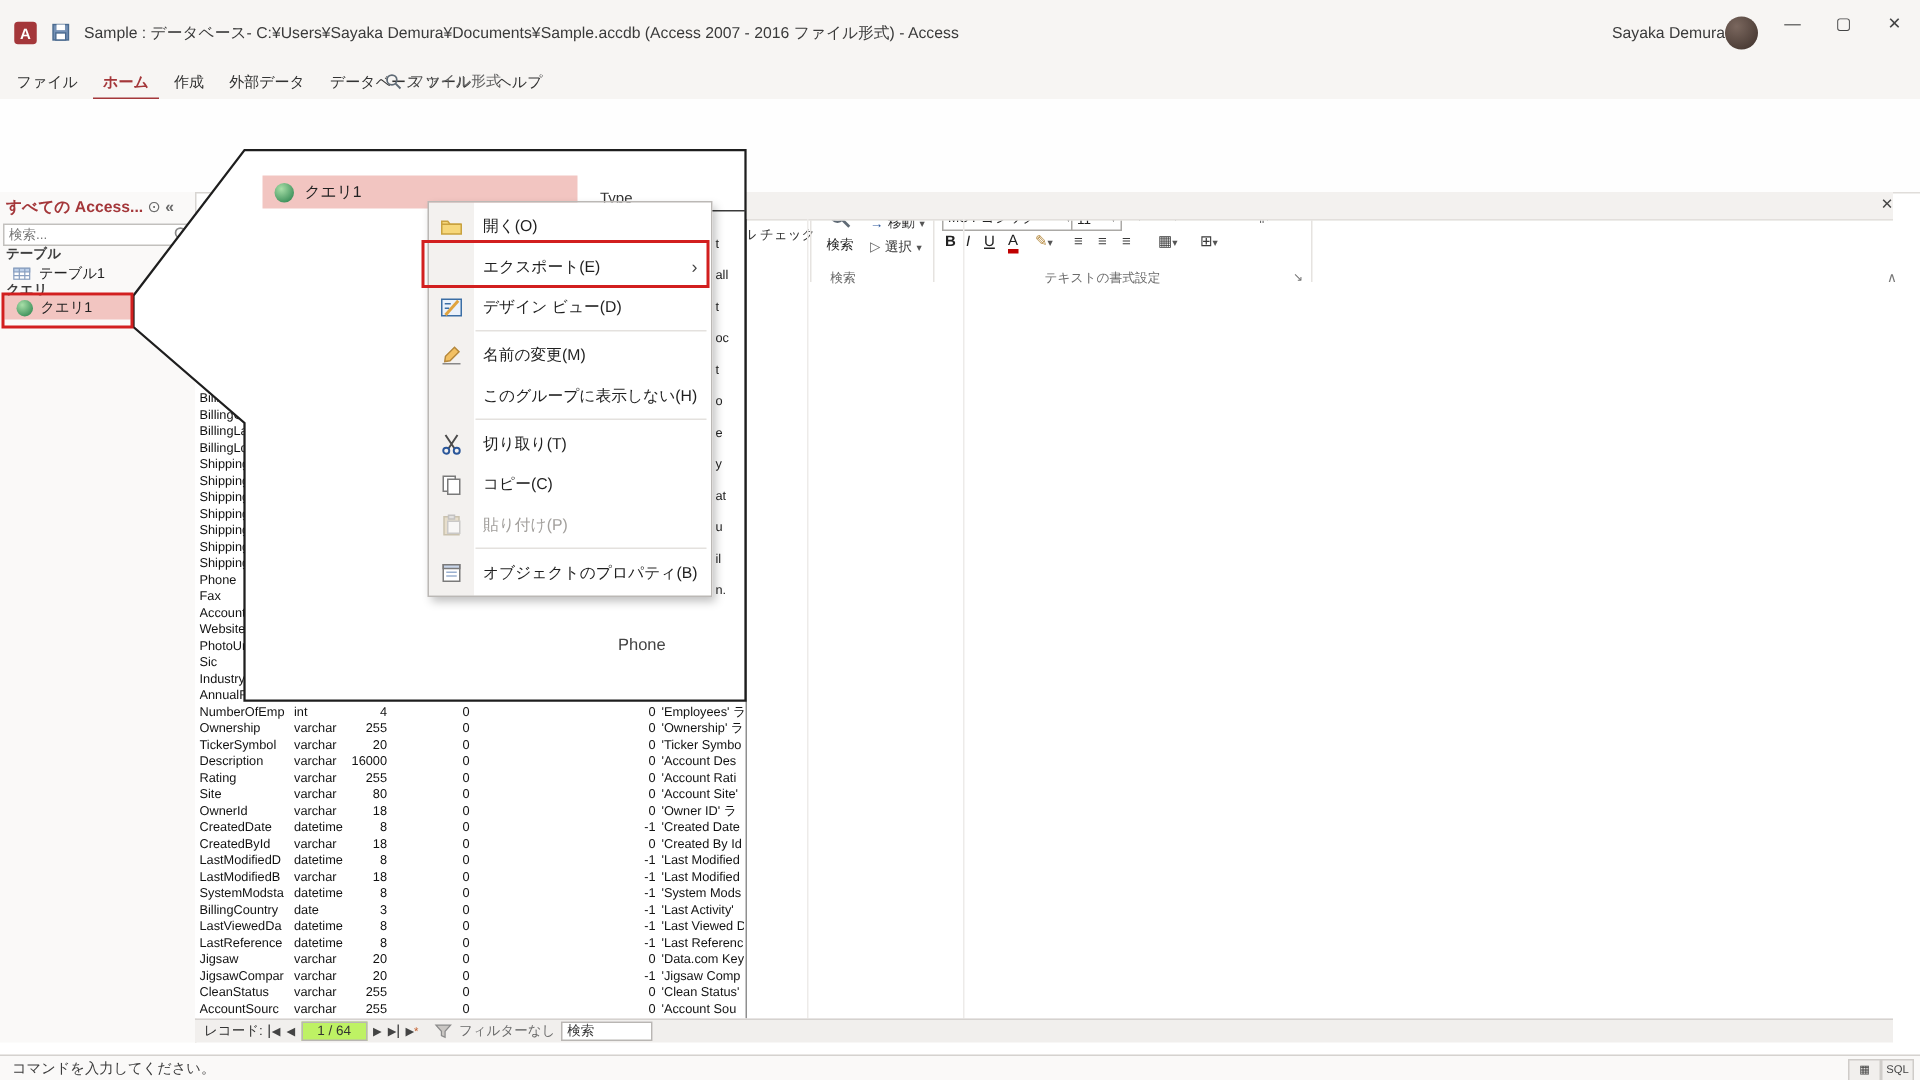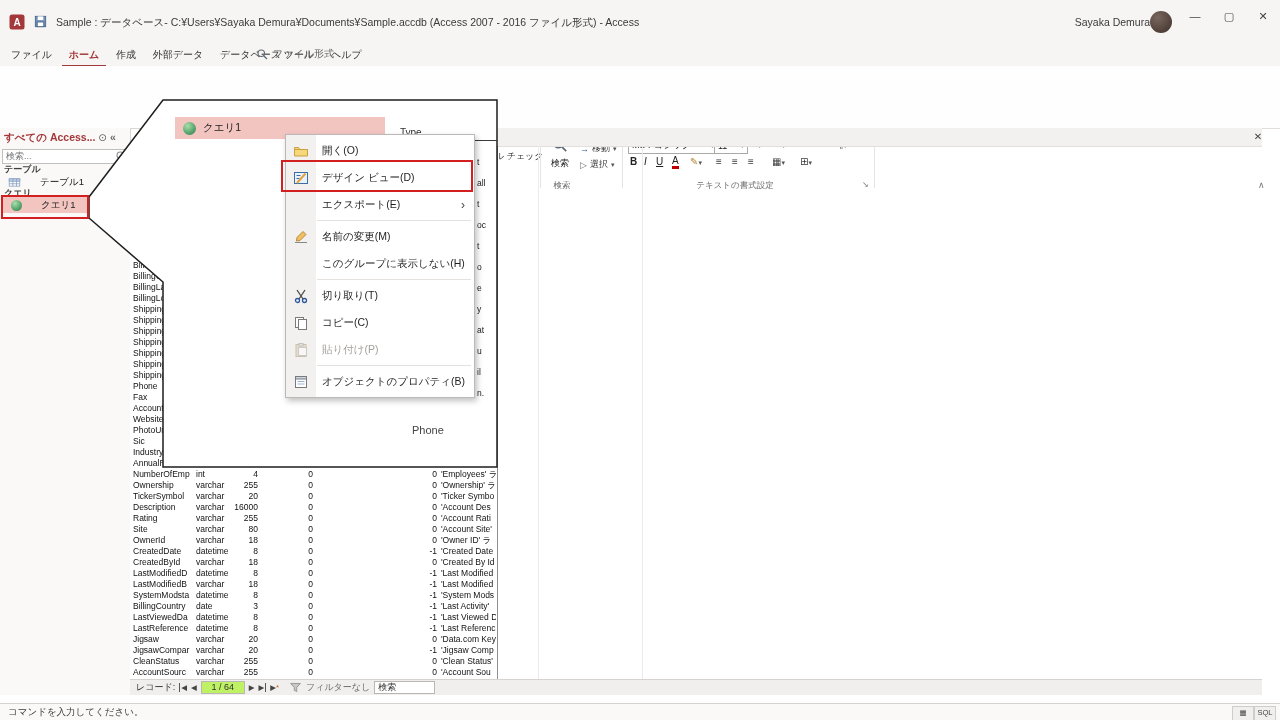--- a/index.html
+++ b/index.html
@@ -29,21 +29,21 @@
   .combobox{border:1px solid #ABA9A6;background:#fff;font-size:9px;color:#222;
             display:flex;align-items:center;padding:0 3px;height:15px;}
   .combobox .caret{margin-left:auto;}
   .fmtglyph{font-size:10px;color:#3a3a3a;}
   
   .navpane{left:0;top:128px;width:130px;height:567px;background:#FAF9F8;border-right:1px solid #D9D6D3;}
   .nav-title{left:4px;top:131px;font-size:10.5px;font-weight:bold;color:#A4373A;white-space:nowrap;}
   .nav-search{left:2px;top:149px;width:122px;height:13px;border:1px solid #C2C0BD;background:#fff;
               display:flex;align-items:center;font-size:9px;color:#777;padding:0 3px;}
   .nav-group{font-size:9px;font-weight:bold;color:#3f3f3f;}
-  .nav-item{display:flex;align-items:center;gap:19px;font-size:9.5px;color:#222;height:16px;padding-left:8px;}
+  .nav-item{display:flex;align-items:center;gap:5px;font-size:9.5px;color:#222;height:16px;padding-left:8px;}
   .orb{width:11px;height:11px;border-radius:50%;
        background:radial-gradient(circle at 35% 30%,#a8dfa8,#1f7a45);}
   
   .docstrip{left:130px;top:128px;width:1132px;height:18px;background:#F3F1EF;border-bottom:1px solid #E2DFDC;}
   .doctab{left:130px;top:128px;width:34px;height:18px;background:#fff;border:1px solid #D8D5D2;border-bottom:none;
           display:flex;align-items:center;gap:3px;padding-left:4px;font-size:9px;color:#333;overflow:hidden;}
   .docclose{left:1250px;top:129px;width:16px;height:16px;line-height:16px;text-align:center;font-size:10px;color:#444;}
   .gridwrap{left:130px;top:146px;width:367px;height:533px;overflow:hidden;background:#fff;}
   .grow{position:absolute;left:0;width:367px;height:11px;font-size:8.5px;line-height:11px;color:#111;white-space:nowrap;}
   .c{position:absolute;top:0;}
@@ -760,33 +760,33 @@
     <div class="mi">
       <span class="mic">
         <svg viewBox="0 0 16 16">
           <path d="M1.5 4.5h4l1.5 2h7.5v6.5h-13z" fill="#F6D77A" stroke="#C9A23F"></path>
           <path d="M1.5 6.5h13" stroke="#C9A23F"></path>
         </svg>
       </span>
       <span class="mil">開く(O)</span>
     </div>
     <div class="mi">
+      <span class="mic"></span>
+      <span class="mil">エクスポート(E)</span>
+      <span class="ms">›</span>
+    </div>
+    <div class="mi">
       <span class="mic">
         <svg viewBox="0 0 16 16">
           <rect x="1.5" y="2.5" width="13" height="11" fill="#EAF1FB" stroke="#3B6EA5"></rect>
           <path d="M3.5 5.5h4M3.5 8.5h3" stroke="#3B6EA5"></path>
           <path d="M4 13L12.5 3.5" stroke="#E0A33E" stroke-width="2"></path>
         </svg>
       </span>
       <span class="mil">デザイン ビュー(D)</span>
-    </div>
-    <div class="mi">
-      <span class="mic"></span>
-      <span class="mil">エクスポート(E)</span>
-      <span class="ms">›</span>
     </div>
     <div class="msep"></div>
     <div class="mi">
       <span class="mic">
         <svg viewBox="0 0 16 16">
           <path d="M2 13.5h12" stroke="#888"></path>
           <path d="M10 2.5l3 3-6 6-3.5.5.5-3.5z" fill="#F2C063" stroke="#B5883C"></path>
         </svg>
       </span>
       <span class="mil">名前の変更(M)</span>

